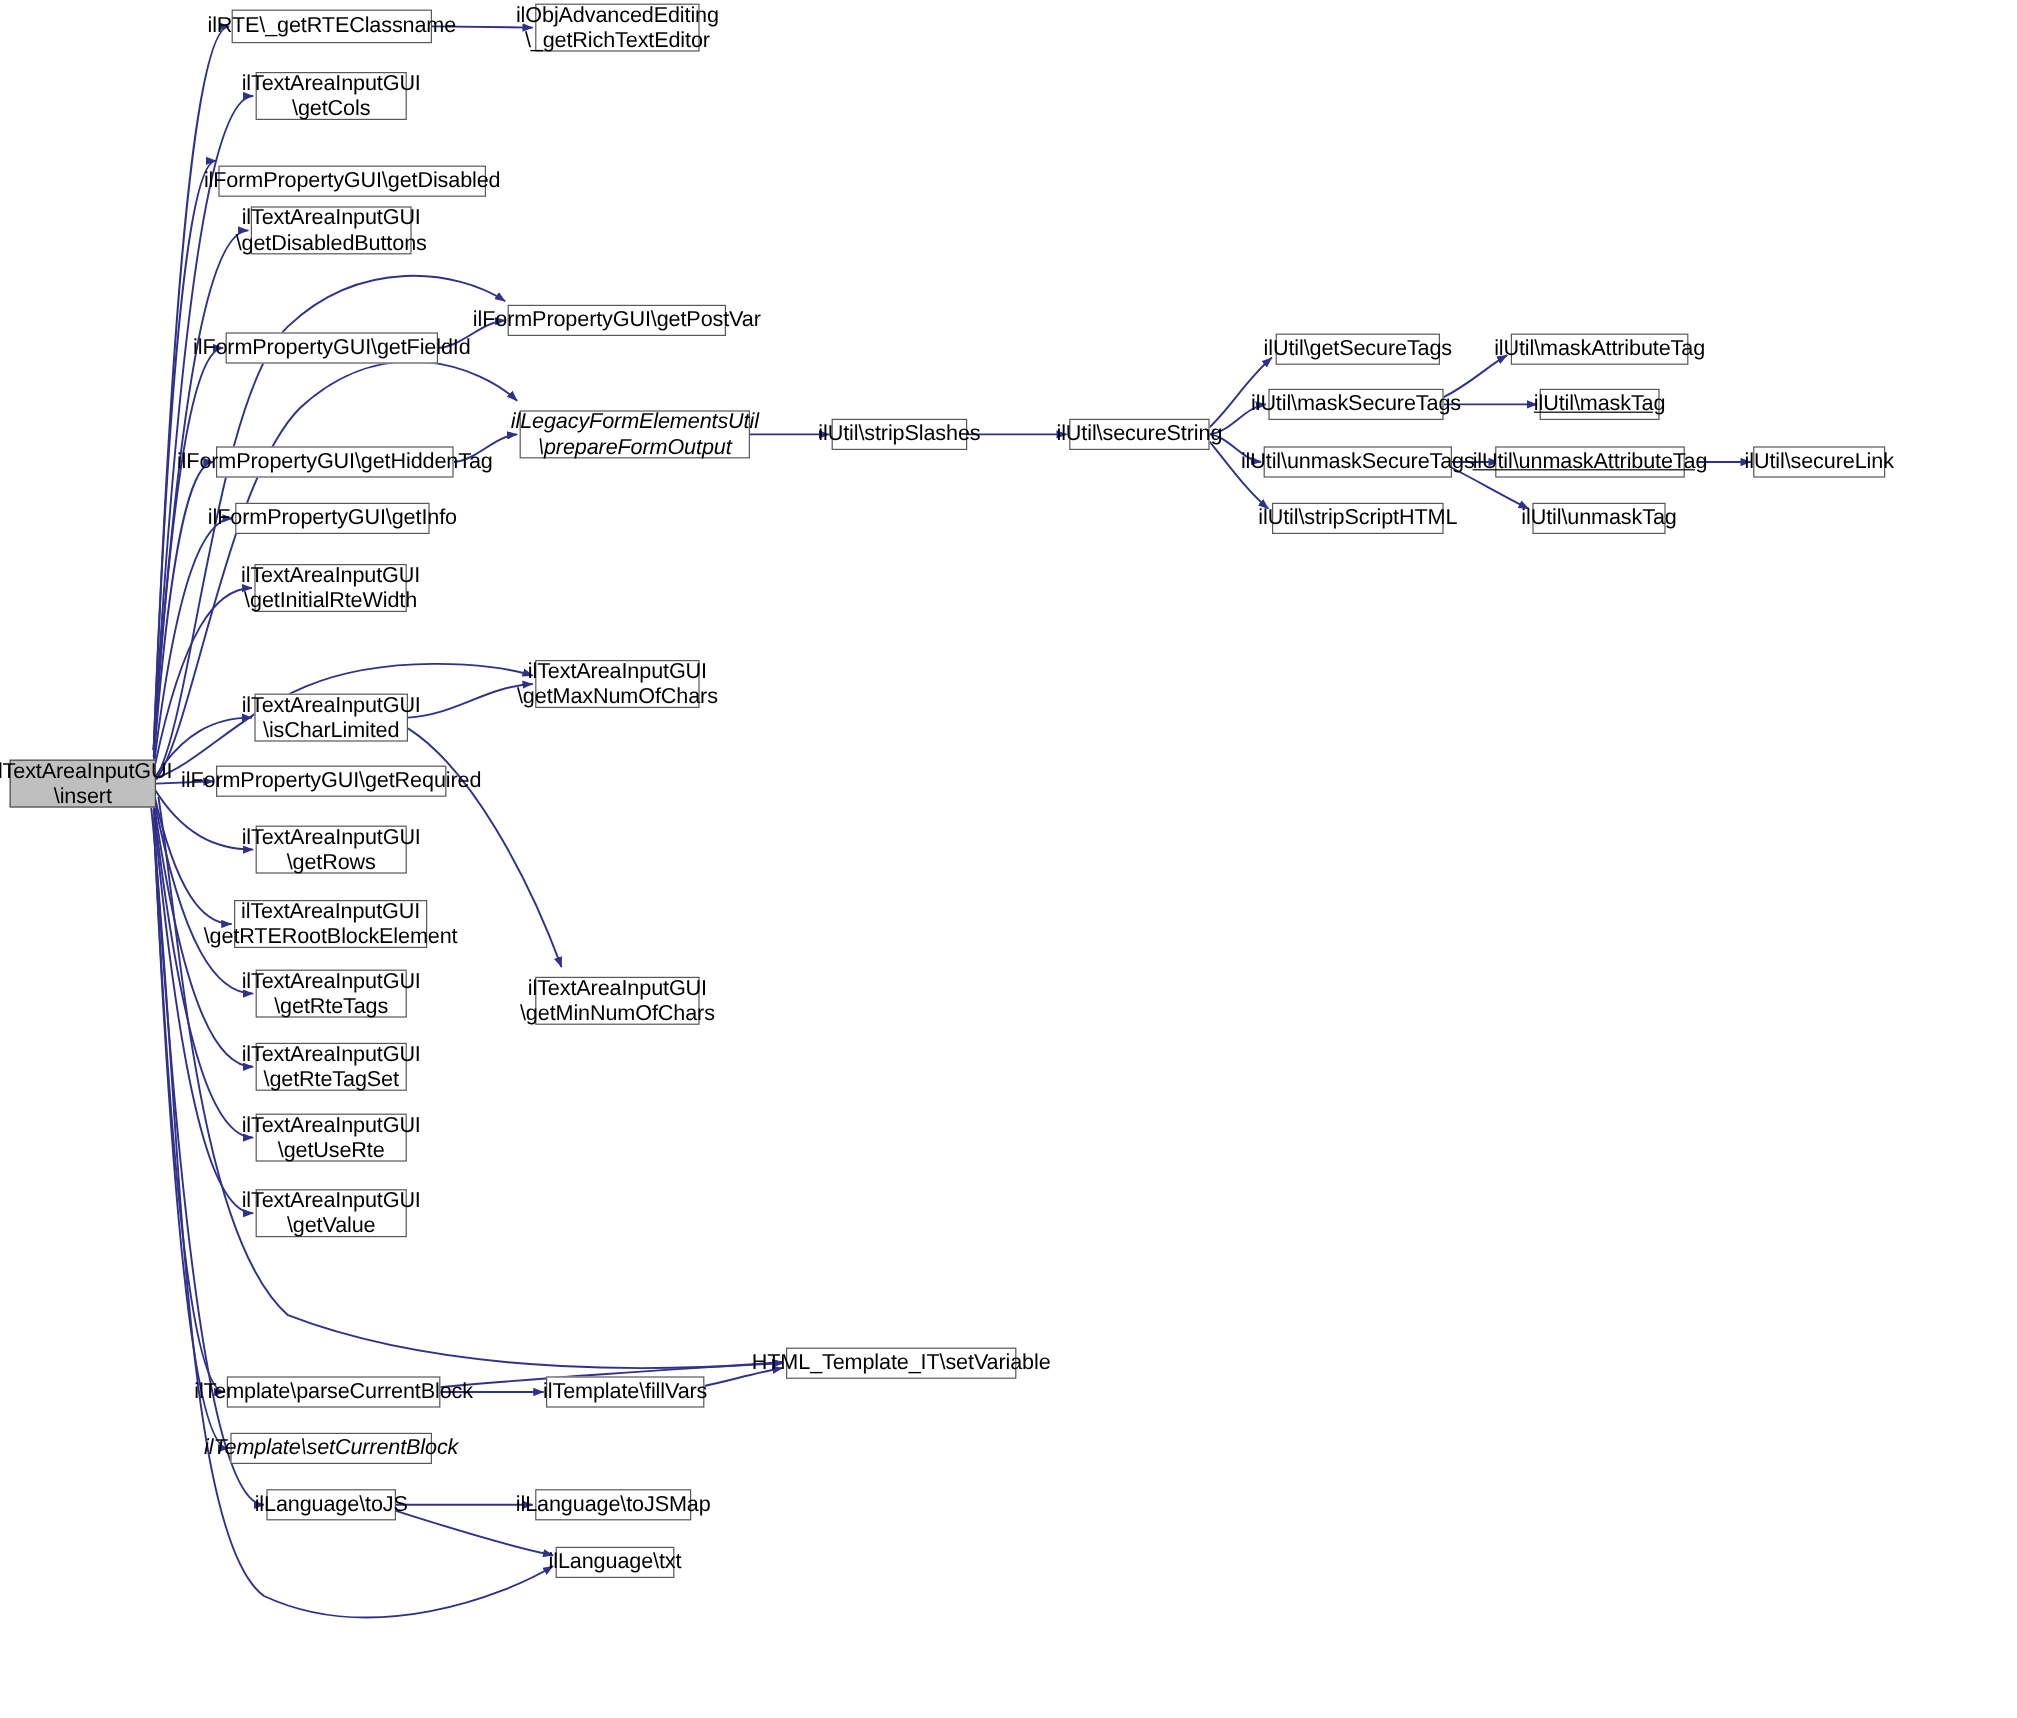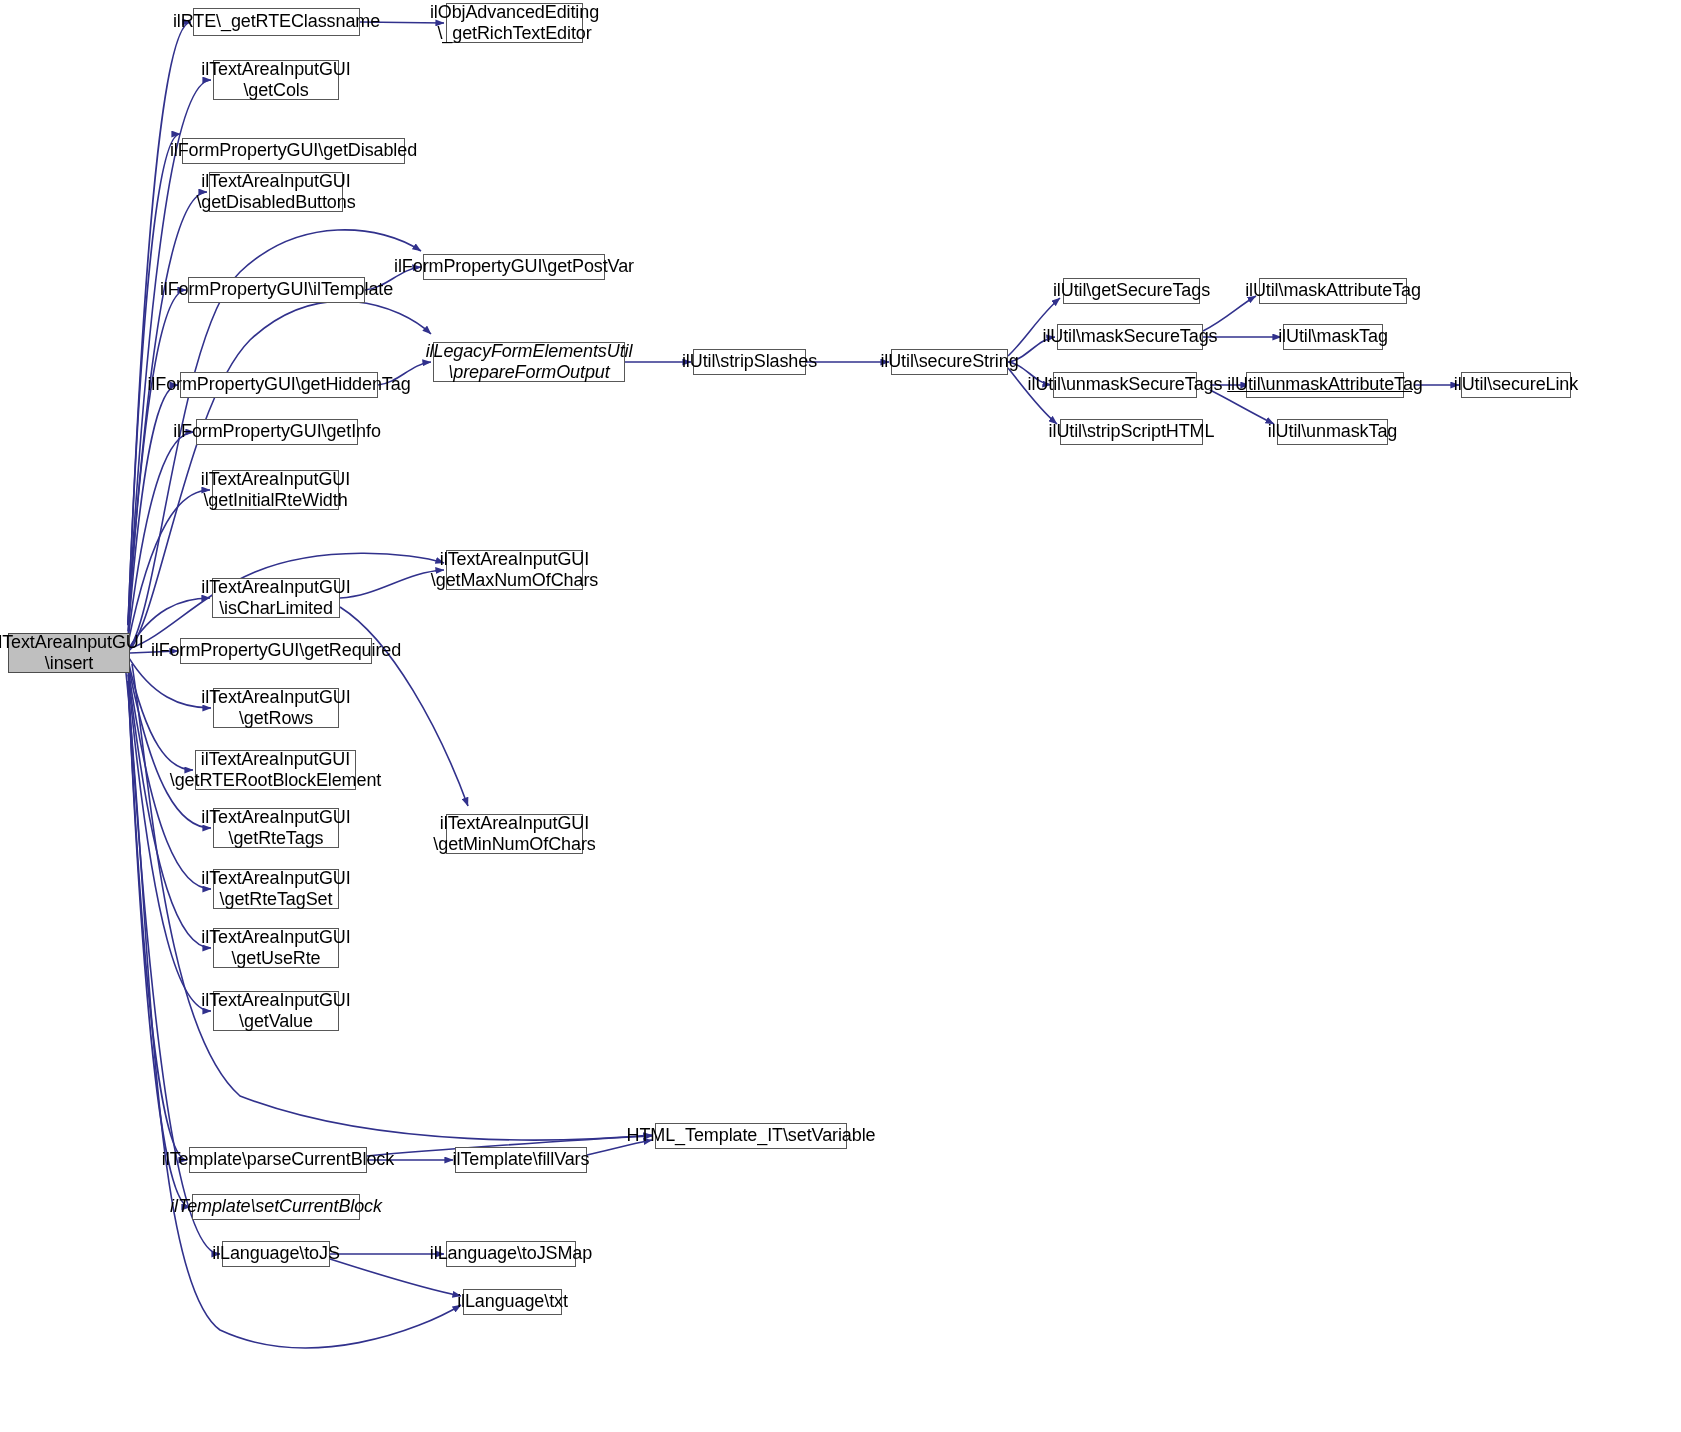--- a/index.html
+++ b/index.html
@@ -107,31 +107,31 @@
       </g>
   </svg>
   <div id="node-layer">
       <div class="node root" style="left: 8px; top: 633px; width: 122px; height: 40px;"><span class="ln">ilTextAreaInputGUI</span><span class="ln">\insert</span></div>
       <div class="node" style="left: 193px; top: 8px; width: 167px; height: 28px;"><span class="ln">ilRTE\_getRTEClassname</span></div>
       <div class="node" style="left: 446px; top: 3px; width: 137px; height: 40px; text-align: center;"><span class="ln">ilObjAdvancedEditing</span><span class="ln">\_getRichTextEditor</span></div>
       <div class="node" style="left: 213px; top: 60px; width: 126px; height: 40px;"><span class="ln">ilTextAreaInputGUI</span><span class="ln">\getCols</span></div>
       <div class="node" style="left: 182px; top: 138px; width: 223px; height: 26px;"><span class="ln">ilFormPropertyGUI\getDisabled</span></div>
       <div class="node" style="left: 209px; top: 172px; width: 134px; height: 40px;"><span class="ln">ilTextAreaInputGUI</span><span class="ln">\getDisabledButtons</span></div>
       <div class="node" style="left: 423px; top: 254px; width: 182px; height: 26px;"><span class="ln">ilFormPropertyGUI\getPostVar</span></div>
-      <div class="node" style="left: 188px; top: 277px; width: 177px; height: 26px;"><span class="ln">ilFormPropertyGUI\ilTemplate</span></div>
+      <div class="node" style="left: 188px; top: 277px; width: 177px; height: 26px;"><span class="ln">ilFormPropertyGUI\getFieldId</span></div>
       <div class="node" style="left: 433px; top: 342px; width: 192px; height: 40px; font-style: italic;"><span class="ln">ilLegacyFormElementsUtil</span><span class="ln">\prepareFormOutput</span></div>
       <div class="node" style="left: 180px; top: 372px; width: 198px; height: 26px;"><span class="ln">ilFormPropertyGUI\getHiddenTag</span></div>
       <div class="node" style="left: 693px; top: 349px; width: 113px; height: 26px;"><span class="ln">ilUtil\stripSlashes</span></div>
       <div class="node" style="left: 891px; top: 349px; width: 117px; height: 26px;"><span class="ln">ilUtil\secureString</span></div>
       <div class="node" style="left: 1063px; top: 278px; width: 137px; height: 26px;"><span class="ln">ilUtil\getSecureTags</span></div>
       <div class="node" style="left: 1057px; top: 324px; width: 146px; height: 26px;"><span class="ln">ilUtil\maskSecureTags</span></div>
-      <div class="node" style="left: 1053px; top: 372px; width: 144px; height: 26px;"><span class="ln">ilUtil\unmaskSecureTags</span></div>
+      <div class="node" style="left: 1053px; top: 372px; width: 157px; height: 26px;"><span class="ln">ilUtil\unmaskSecureTags</span></div>
       <div class="node" style="left: 1060px; top: 419px; width: 143px; height: 26px;"><span class="ln">ilUtil\stripScriptHTML</span></div>
       <div class="node" style="left: 1259px; top: 278px; width: 148px; height: 26px;"><span class="ln">ilUtil\maskAttributeTag</span></div>
-      <div class="node" style="left: 1283px; top: 324px; width: 100px; height: 26px;"><span class="ln">ilUtil\maskTag</span></div>
+      <div class="node" style="left: 1283px; top: 324px; width: 100px; height: 26px; text-decoration: underline;"><span class="ln">ilUtil\maskTag</span></div>
       <div class="node" style="left: 1246px; top: 372px; width: 158px; height: 26px; text-decoration: underline;"><span class="ln">ilUtil\unmaskAttributeTag</span></div>
       <div class="node" style="left: 1277px; top: 419px; width: 111px; height: 26px;"><span class="ln">ilUtil\unmaskTag</span></div>
       <div class="node" style="left: 1461px; top: 372px; width: 110px; height: 26px;"><span class="ln">ilUtil\secureLink</span></div>
       <div class="node" style="left: 196px; top: 419px; width: 162px; height: 26px;"><span class="ln">ilFormPropertyGUI\getInfo</span></div>
       <div class="node" style="left: 212px; top: 470px; width: 127px; height: 40px;"><span class="ln">ilTextAreaInputGUI</span><span class="ln">\getInitialRteWidth</span></div>
       <div class="node" style="left: 446px; top: 550px; width: 137px; height: 40px;"><span class="ln">ilTextAreaInputGUI</span><span class="ln">\getMaxNumOfChars</span></div>
       <div class="node" style="left: 212px; top: 578px; width: 128px; height: 40px;"><span class="ln">ilTextAreaInputGUI</span><span class="ln">\isCharLimited</span></div>
       <div class="node" style="left: 180px; top: 638px; width: 192px; height: 26px;"><span class="ln">ilFormPropertyGUI\getRequired</span></div>
       <div class="node" style="left: 213px; top: 688px; width: 126px; height: 40px;"><span class="ln">ilTextAreaInputGUI</span><span class="ln">\getRows</span></div>
       <div class="node" style="left: 195px; top: 750px; width: 161px; height: 40px;"><span class="ln">ilTextAreaInputGUI</span><span class="ln">\getRTERootBlockElement</span></div>

